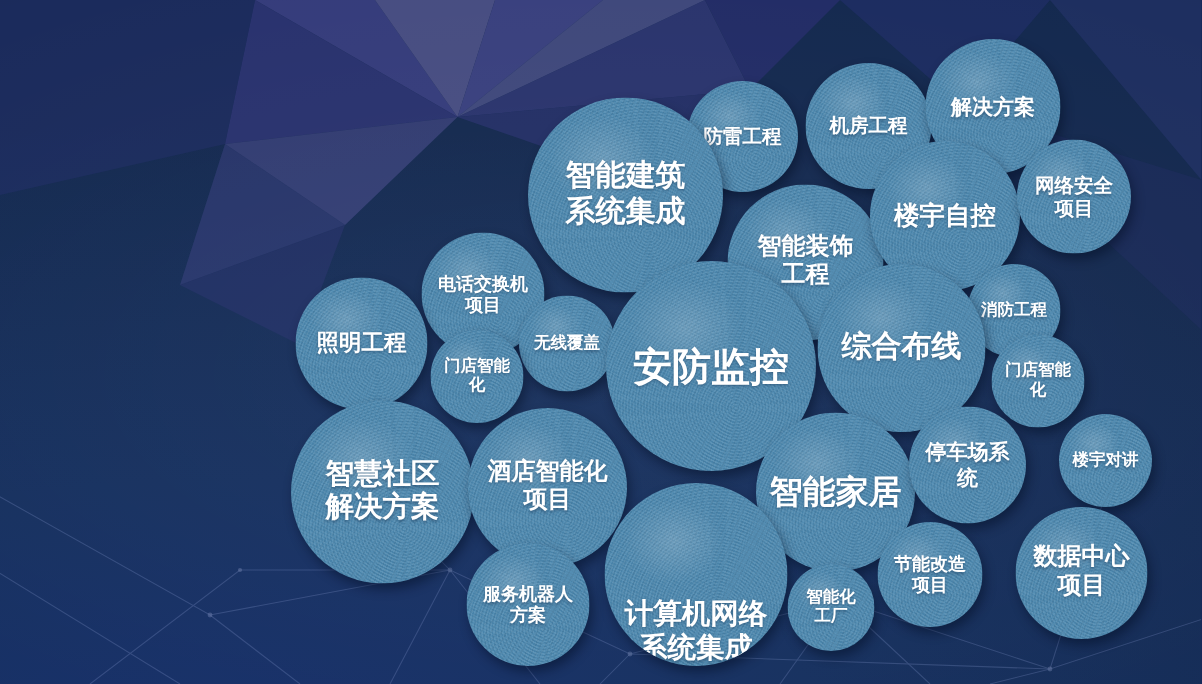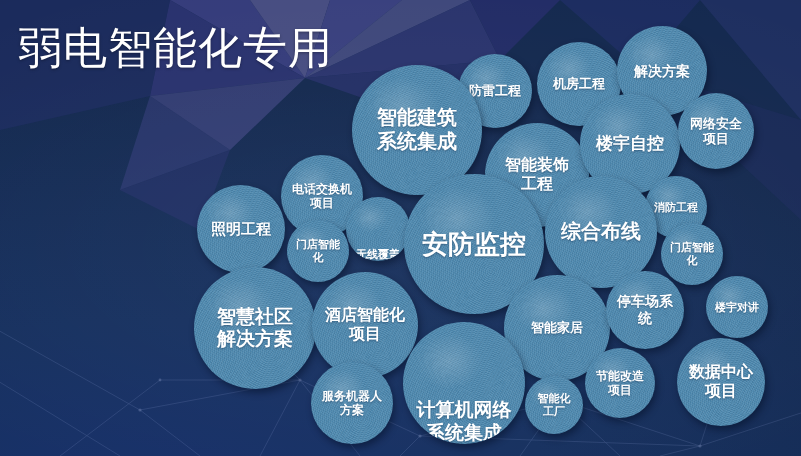--- a/index.html
+++ b/index.html
@@ -99,21 +99,20 @@
       <circle cx="300" cy="120" r="1.6"></circle>
       <circle cx="420" cy="176" r="1.6"></circle>
       <circle cx="560" cy="140" r="1.6"></circle>
       <circle cx="700" cy="186" r="1.6"></circle>
       <circle cx="160" cy="120" r="1.4"></circle>
     </g>
   </svg>
 
   <div class="bg-vignette"></div>
 
-  <div class="title">弱电智能化专用</div>
 
   <div id="bubbles">
       <div class="bubble" style="left: 458px; top: 54px; width: 74px; height: 74px; font-size: 13px;">
         <span>防雷工程</span>
       </div>
       <div class="bubble" style="left: 537px; top: 42px; width: 84px; height: 84px; font-size: 13px;">
         <span>机房工程</span>
       </div>
       <div class="bubble" style="left: 617px; top: 26px; width: 90px; height: 90px; font-size: 14px;">
         <span>解决方案</span>
@@ -129,21 +128,21 @@
       </div>
       <div class="bubble" style="left: 678px; top: 93px; width: 76px; height: 76px; font-size: 13px;">
         <span>网络安全<br>项目</span>
       </div>
       <div class="bubble" style="left: 281px; top: 155px; width: 82px; height: 82px; font-size: 12px;">
         <span>电话交换机<br>项目</span>
       </div>
       <div class="bubble" style="left: 197px; top: 185px; width: 88px; height: 88px; font-size: 15px;">
         <span>照明工程</span>
       </div>
-      <div class="bubble" style="left: 346px; top: 197px; width: 64px; height: 64px; font-size: 11px; align-items: flex-end;">
+      <div class="bubble" style="left: 346px; top: 197px; width: 64px; height: 64px; font-size: 11px;">
         <span>无线覆盖</span>
       </div>
       <div class="bubble" style="left: 287px; top: 220px; width: 62px; height: 62px; font-size: 11px;">
         <span>门店智能<br>化</span>
       </div>
       <div class="bubble" style="left: 645px; top: 176px; width: 62px; height: 62px; font-size: 11px;">
         <span>消防工程</span>
       </div>
       <div class="bubble" style="left: 404px; top: 174px; width: 140px; height: 140px; font-size: 26px; align-items: center;">
         <span>安防监控</span>
@@ -153,21 +152,21 @@
       </div>
       <div class="bubble" style="left: 661px; top: 223px; width: 62px; height: 62px; font-size: 11px;">
         <span>门店智能<br>化</span>
       </div>
       <div class="bubble" style="left: 194px; top: 267px; width: 122px; height: 122px; font-size: 19px;">
         <span>智慧社区<br>解决方案</span>
       </div>
       <div class="bubble" style="left: 312px; top: 272px; width: 106px; height: 106px; font-size: 16px; align-items: center;">
         <span>酒店智能化<br>项目</span>
       </div>
-      <div class="bubble" style="left: 504px; top: 275px; width: 106px; height: 106px; font-size: 13px;">
+      <div class="bubble" style="left: 504px; top: 275px; width: 106px; height: 106px; font-size: 22px;">
         <span>智能家居</span>
       </div>
       <div class="bubble" style="left: 606px; top: 271px; width: 78px; height: 78px; font-size: 14px;">
         <span>停车场系<br>统</span>
       </div>
       <div class="bubble" style="left: 706px; top: 276px; width: 62px; height: 62px; font-size: 11px; justify-content: center;">
         <span>楼宇对讲</span>
       </div>
       <div class="bubble" style="left: 403px; top: 322px; width: 122px; height: 122px; font-size: 19px; align-items: flex-end;">
         <span>计算机网络<br>系统集成</span>

